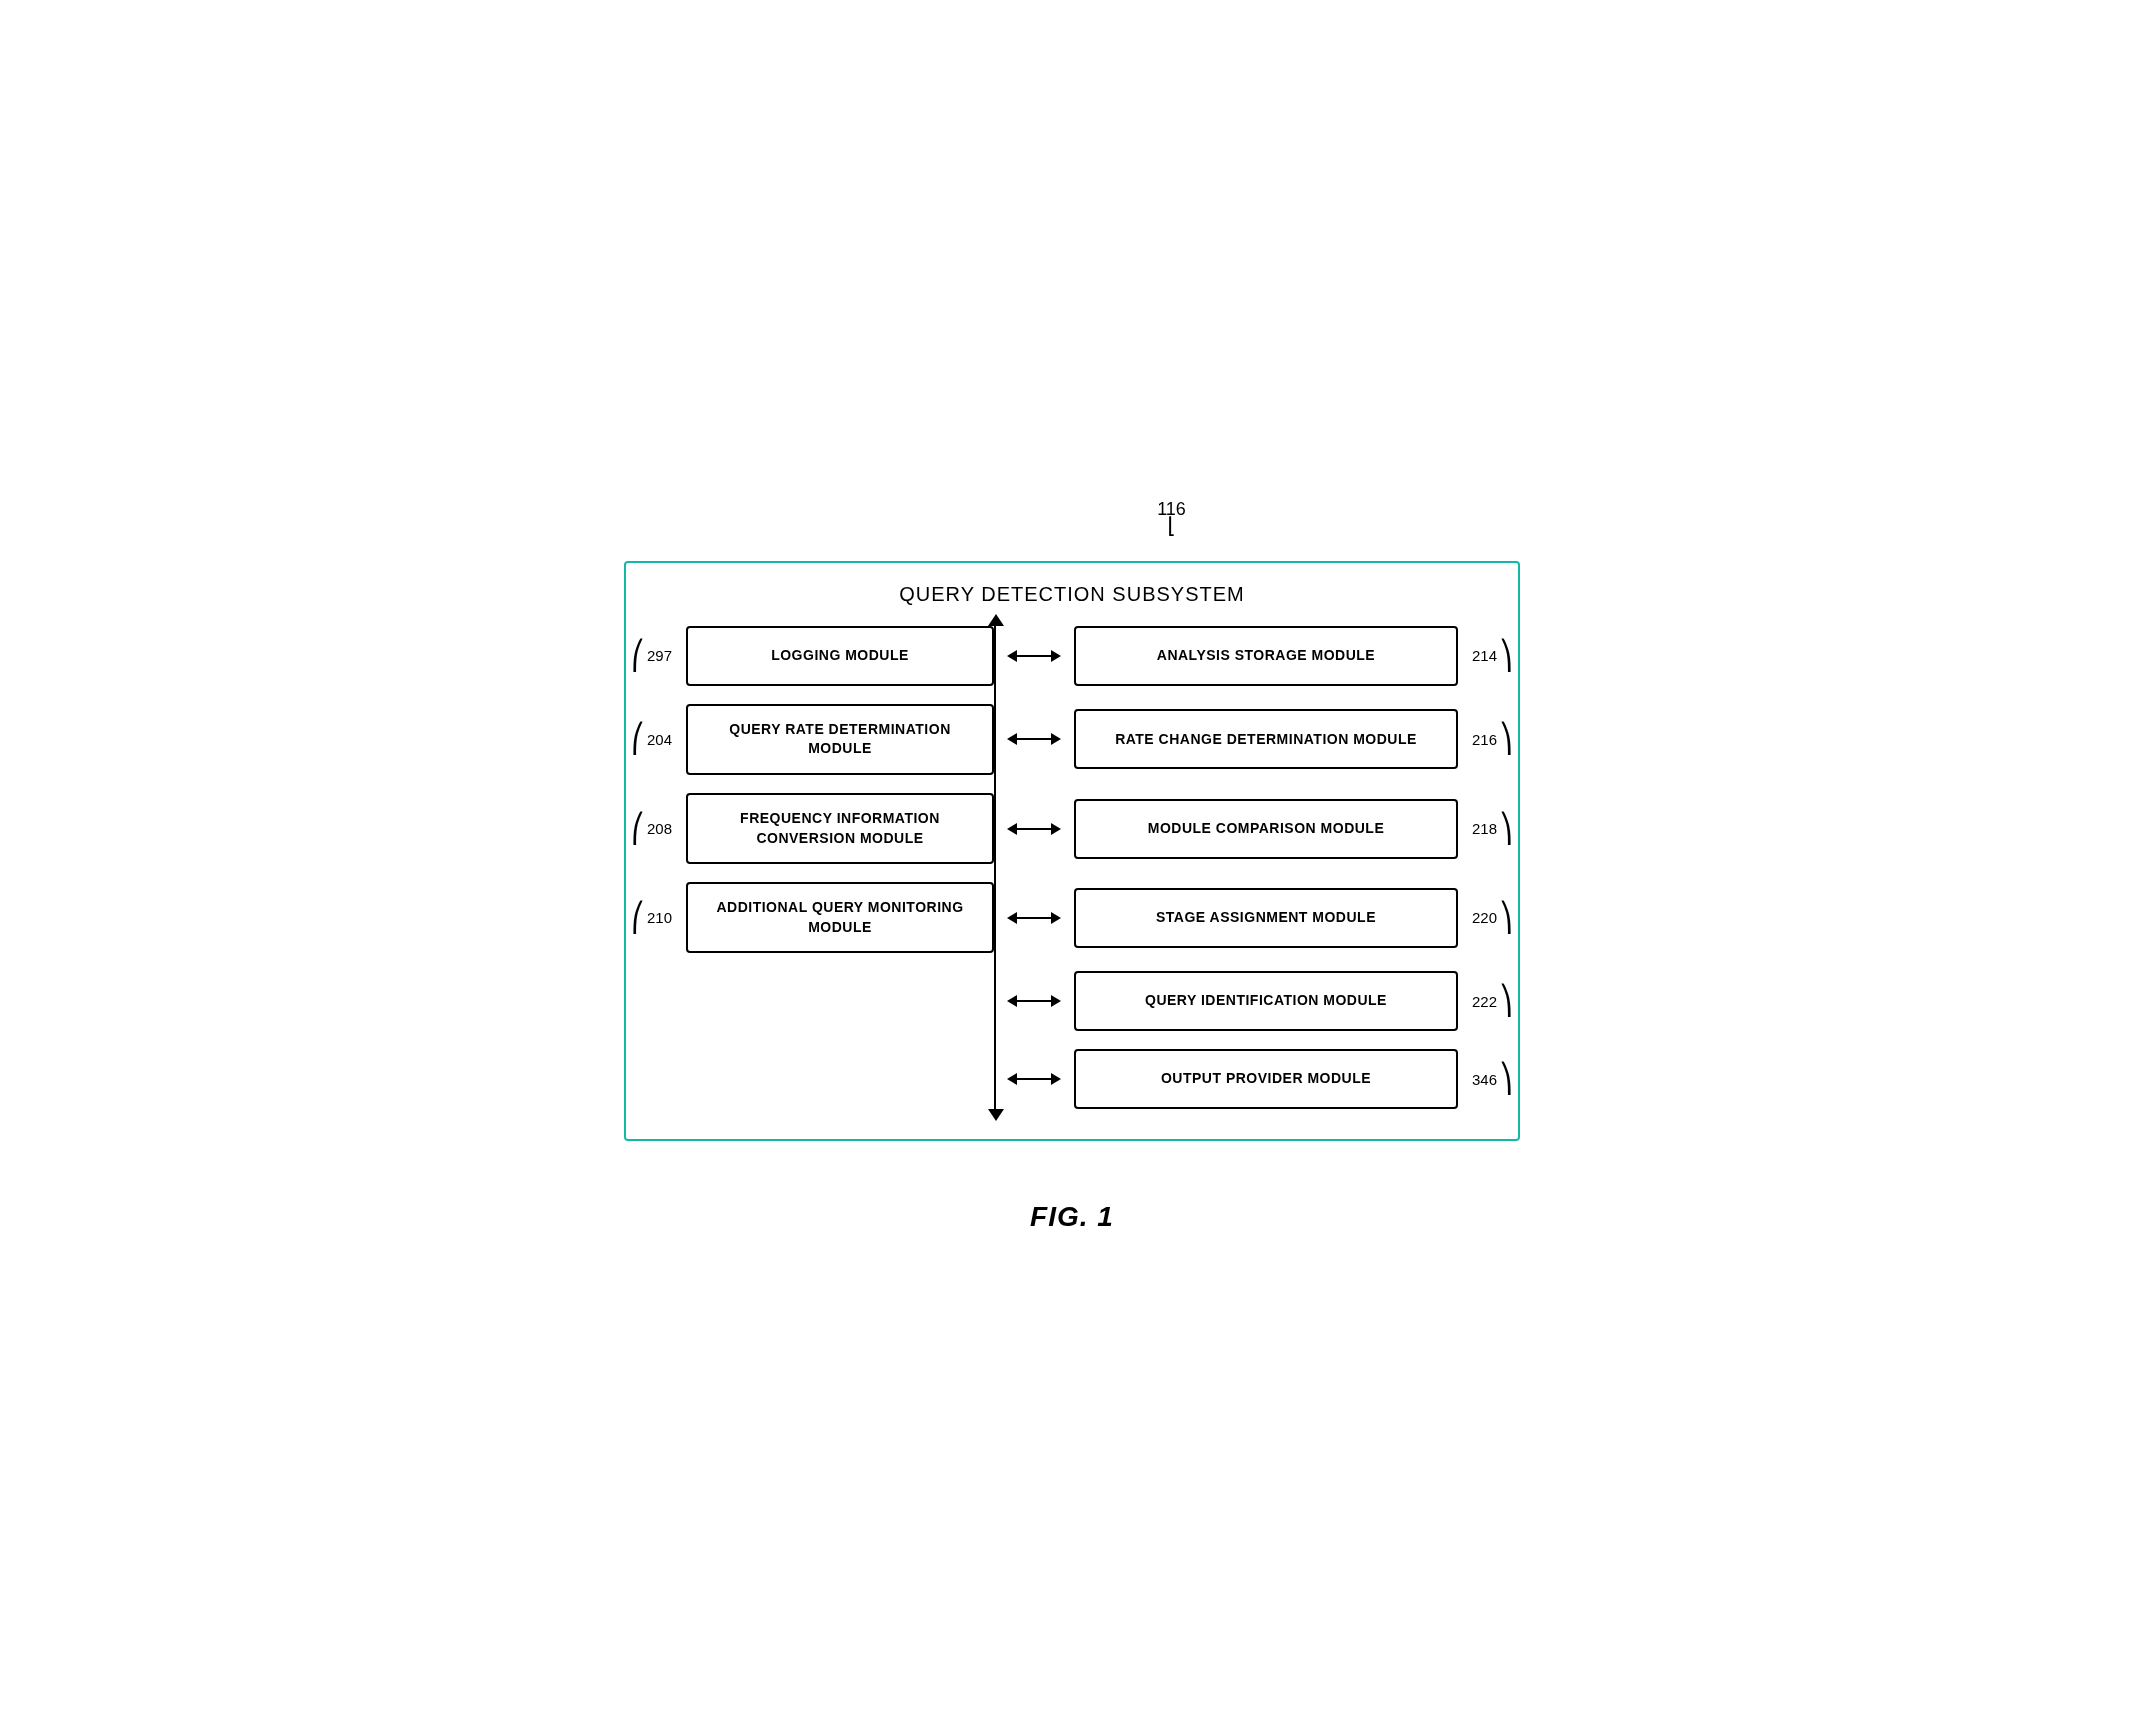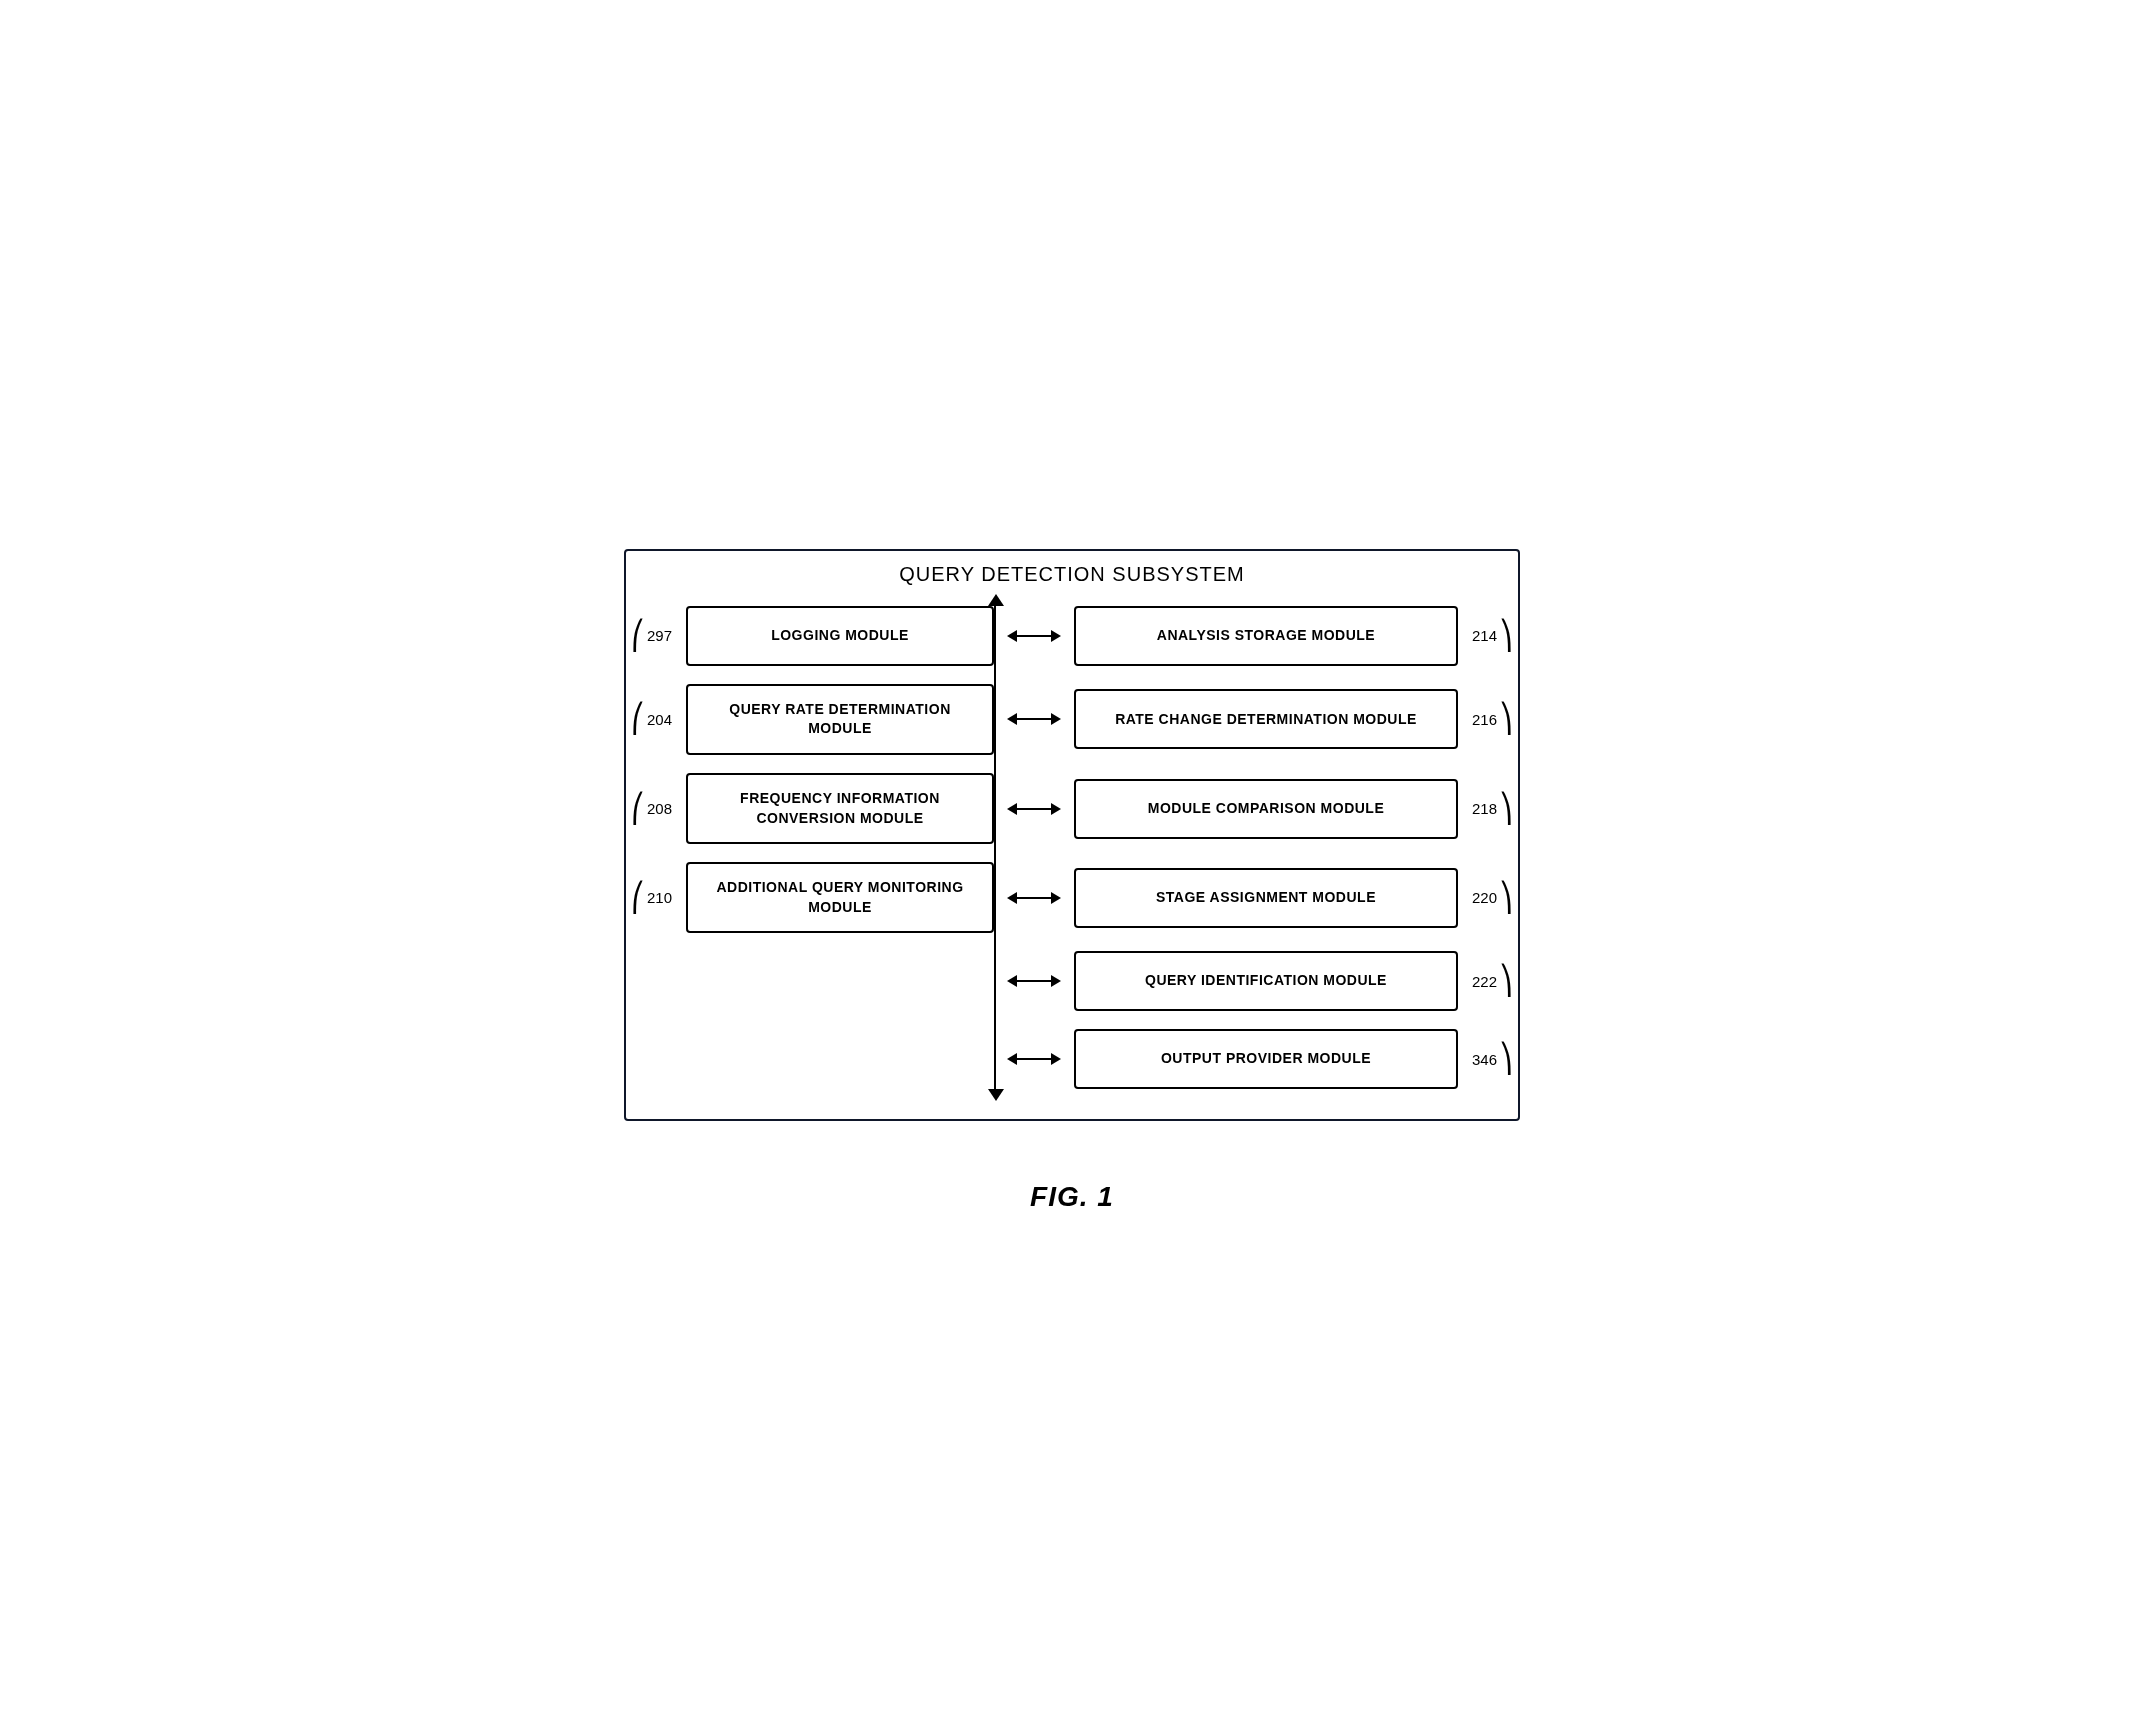--- a/index.html
+++ b/index.html
@@ -21,23 +21,23 @@
       align-items: center;
     }
 
     .diagram-container {
       position: relative;
       width: 100%;
       margin-bottom: 50px;
     }
 
     .outer-box {
-      border: 2px solid #0f172a;
+      border: 2px solid #14b8a6;
       border-radius: 4px;
-      padding: 12px 20px 20px 20px;
+      padding: 20px 20px 20px 20px;
       position: relative;
       margin-top: 30px;
     }
 
     .subsystem-title {
       text-align: center;
       font-size: 20px;
       font-weight: normal;
       letter-spacing: 1px;
       margin-bottom: 20px;
@@ -176,20 +176,24 @@
       z-index: 2;
     }
   </style>
 </head>
 <body>
 
 <div class="page-wrapper">
 
   <div class="diagram-container">
 
+    <div style="position: relative; text-align: center; margin-bottom: 5px;">
+      <span style="margin-left: 199px; font-size: 18px;">116</span>
+      <div style="margin-left: 199px; font-size: 22px; line-height: 0.5;">⌊</div>
+    </div>
 
     <div class="outer-box">
 
       <div class="subsystem-title">QUERY DETECTION SUBSYSTEM</div>
 
       <div class="rows-container" style="position: relative; padding: 0 40px; margin-bottom: 10px;">
 
         <div class="vert-line-overlay"></div>
         <div class="vert-arrow-top"></div>
         <div class="vert-arrow-bottom"></div>

